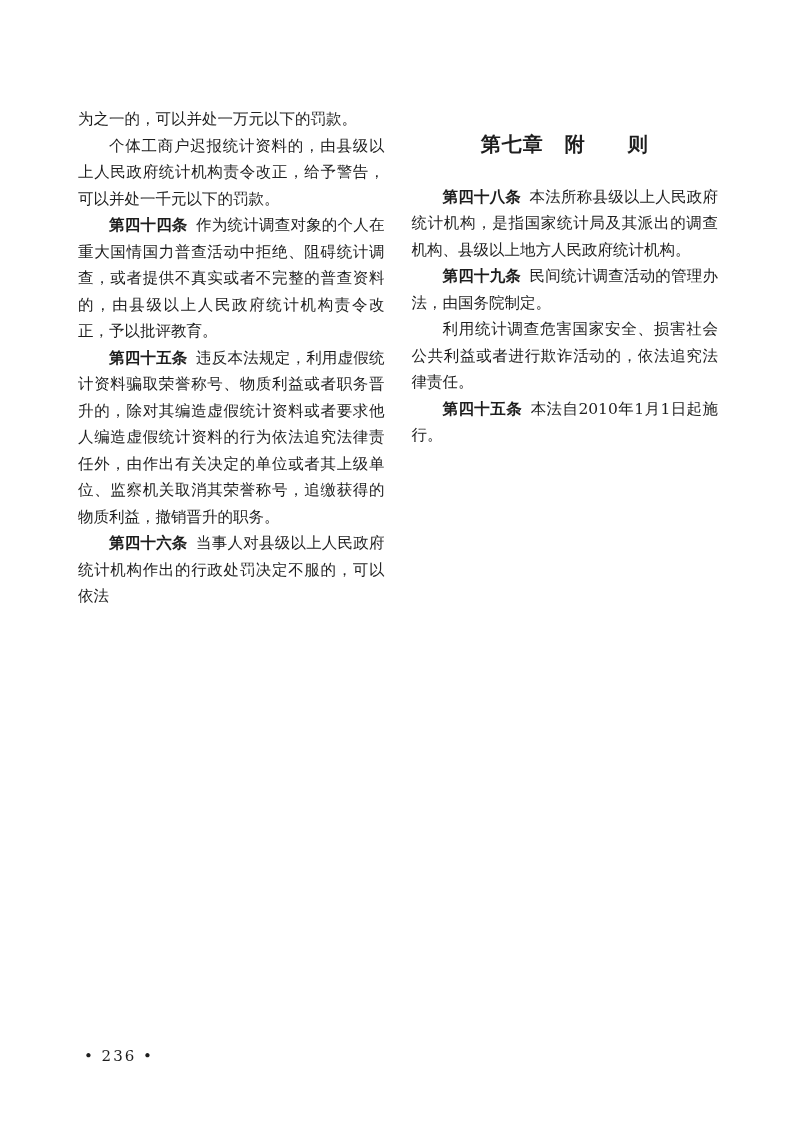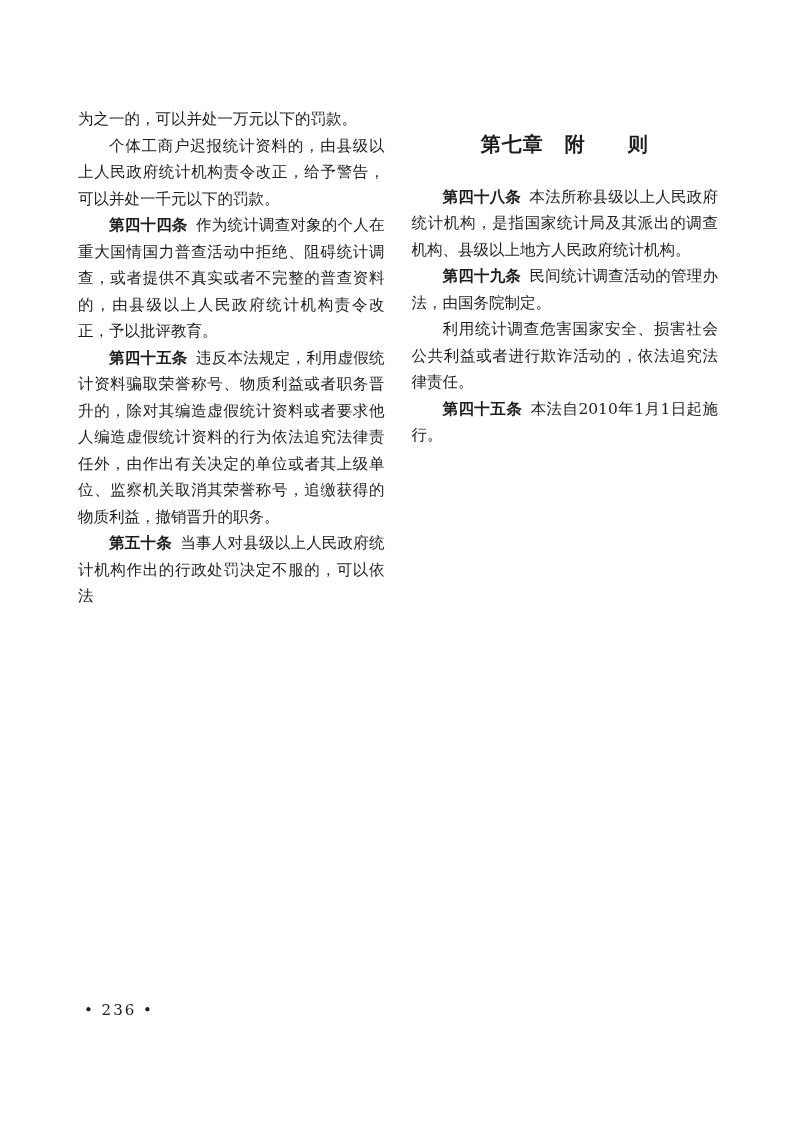--- a/index.html
+++ b/index.html
@@ -30,37 +30,37 @@
     font-size: 20px;
     font-weight: 700;
     text-align: center;
     text-indent: 0;
     margin: 25px 0 26px 0;
     letter-spacing: 1px;
   }
   .page-number {
     position: absolute;
     left: 84px;
-    top: 1001px;
+    top: 1047px;
     font-size: 15px;
     letter-spacing: 2px;
     color: #1d1d1d;
   }
 </style>
 </head>
 <body>
 
 <div class="page">
   <div class="columns">
     <section class="column">
         <p class="para noindent"><span>为之一的，可以并处一万元以下的罚款。</span></p>
         <p class="para"><span>个体工商户迟报统计资料的，由县级以上人民政府统计机构责令改正，给予警告，可以并处一千元以下的罚款。</span></p>
         <p class="para"><b>第四十四条</b><span>作为统计调查对象的个人在重大国情国力普查活动中拒绝、阻碍统计调查，或者提供不真实或者不完整的普查资料的，由县级以上人民政府统计机构责令改正，予以批评教育。</span></p>
         <p class="para"><b>第四十五条</b><span>违反本法规定，利用虚假统计资料骗取荣誉称号、物质利益或者职务晋升的，除对其编造虚假统计资料或者要求他人编造虚假统计资料的行为依法追究法律责任外，由作出有关决定的单位或者其上级单位、监察机关取消其荣誉称号，追缴获得的物质利益，撤销晋升的职务。</span></p>
-        <p class="para"><b>第五十条</b><span>当事人对县级以上人民政府统计机构作出的行政处罚决定不服的，可以依法</span></p>
+        <p class="para"><b>第四十六条</b><span>当事人对县级以上人民政府统计机构作出的行政处罚决定不服的，可以依法</span></p>
       </section>
     <section class="column">
         <h2 class="chapter-heading">第七章　附　　则</h2>
         <p class="para"><b>第四十八条</b><span>本法所称县级以上人民政府统计机构，是指国家统计局及其派出的调查机构、县级以上地方人民政府统计机构。</span></p>
         <p class="para"><b>第四十九条</b><span>民间统计调查活动的管理办法，由国务院制定。</span></p>
         <p class="para"><span>利用统计调查危害国家安全、损害社会公共利益或者进行欺诈活动的，依法追究法律责任。</span></p>
         <p class="para"><b>第四十五条</b><span>本法自2010年1月1日起施行。</span></p>
       </section>
   </div>
   <div class="page-number">• 236 •</div>

